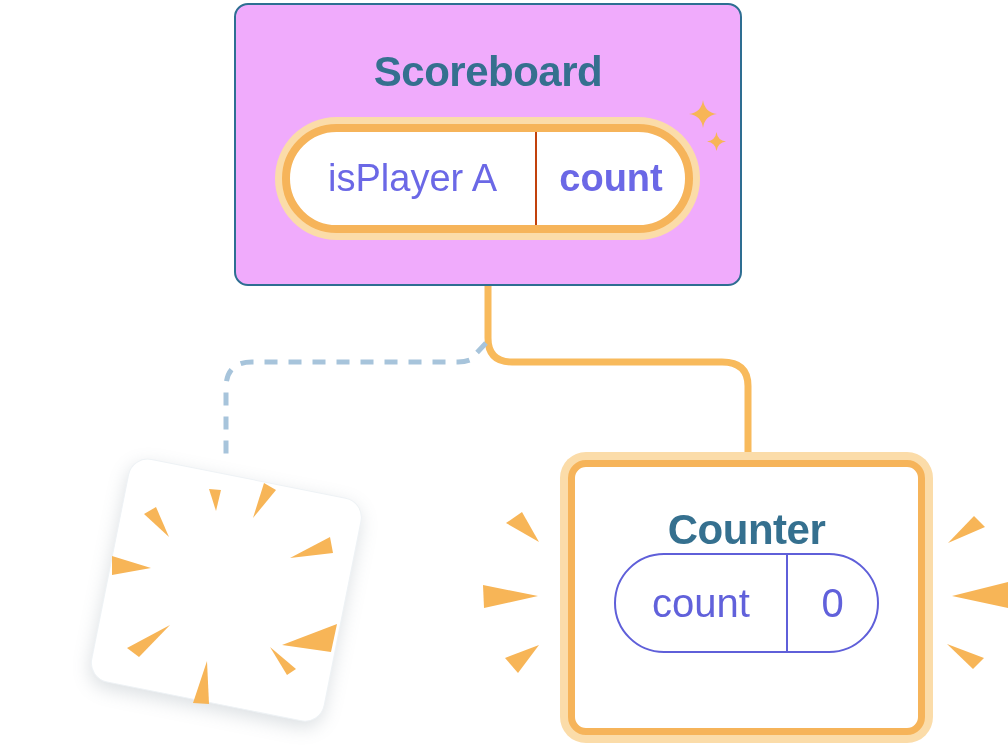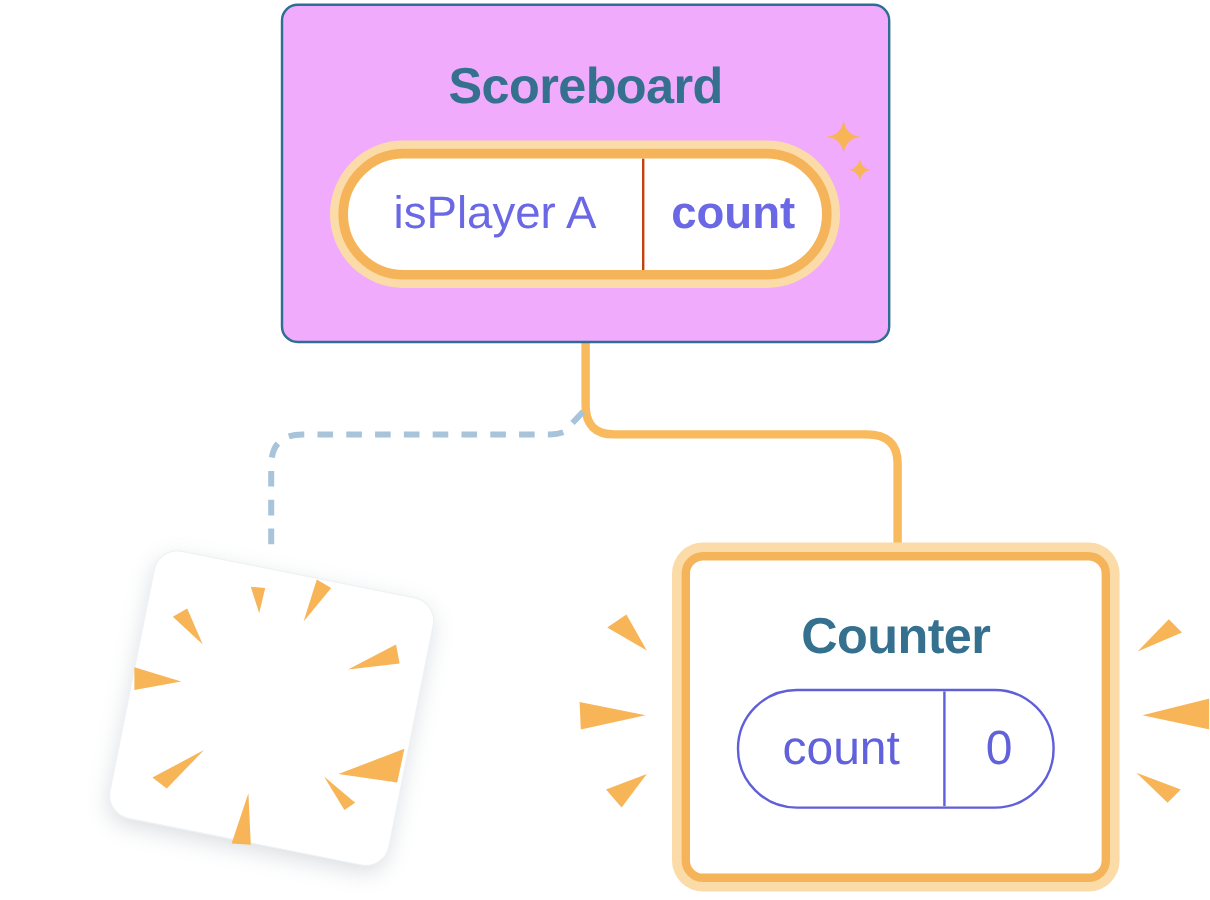--- a/index.html
+++ b/index.html
@@ -116,21 +116,20 @@
   }
   .counter-inner {
     width: 100%; height: 100%;
     background: #ffffff;
     border: 7px solid #F6B45A;
     border-radius: 18px;
     box-sizing: border-box;
     display: flex;
     flex-direction: column;
     align-items: center;
-    gap: 21px;
   }
   .counter-inner .card-title { margin-top: 40px; }
 
   .count-pill {
     width: 265px; height: 100px;
     border: 2px solid #5F5FD9;
     border-radius: 60px;
     box-sizing: border-box;
     display: flex;
     overflow: hidden;

